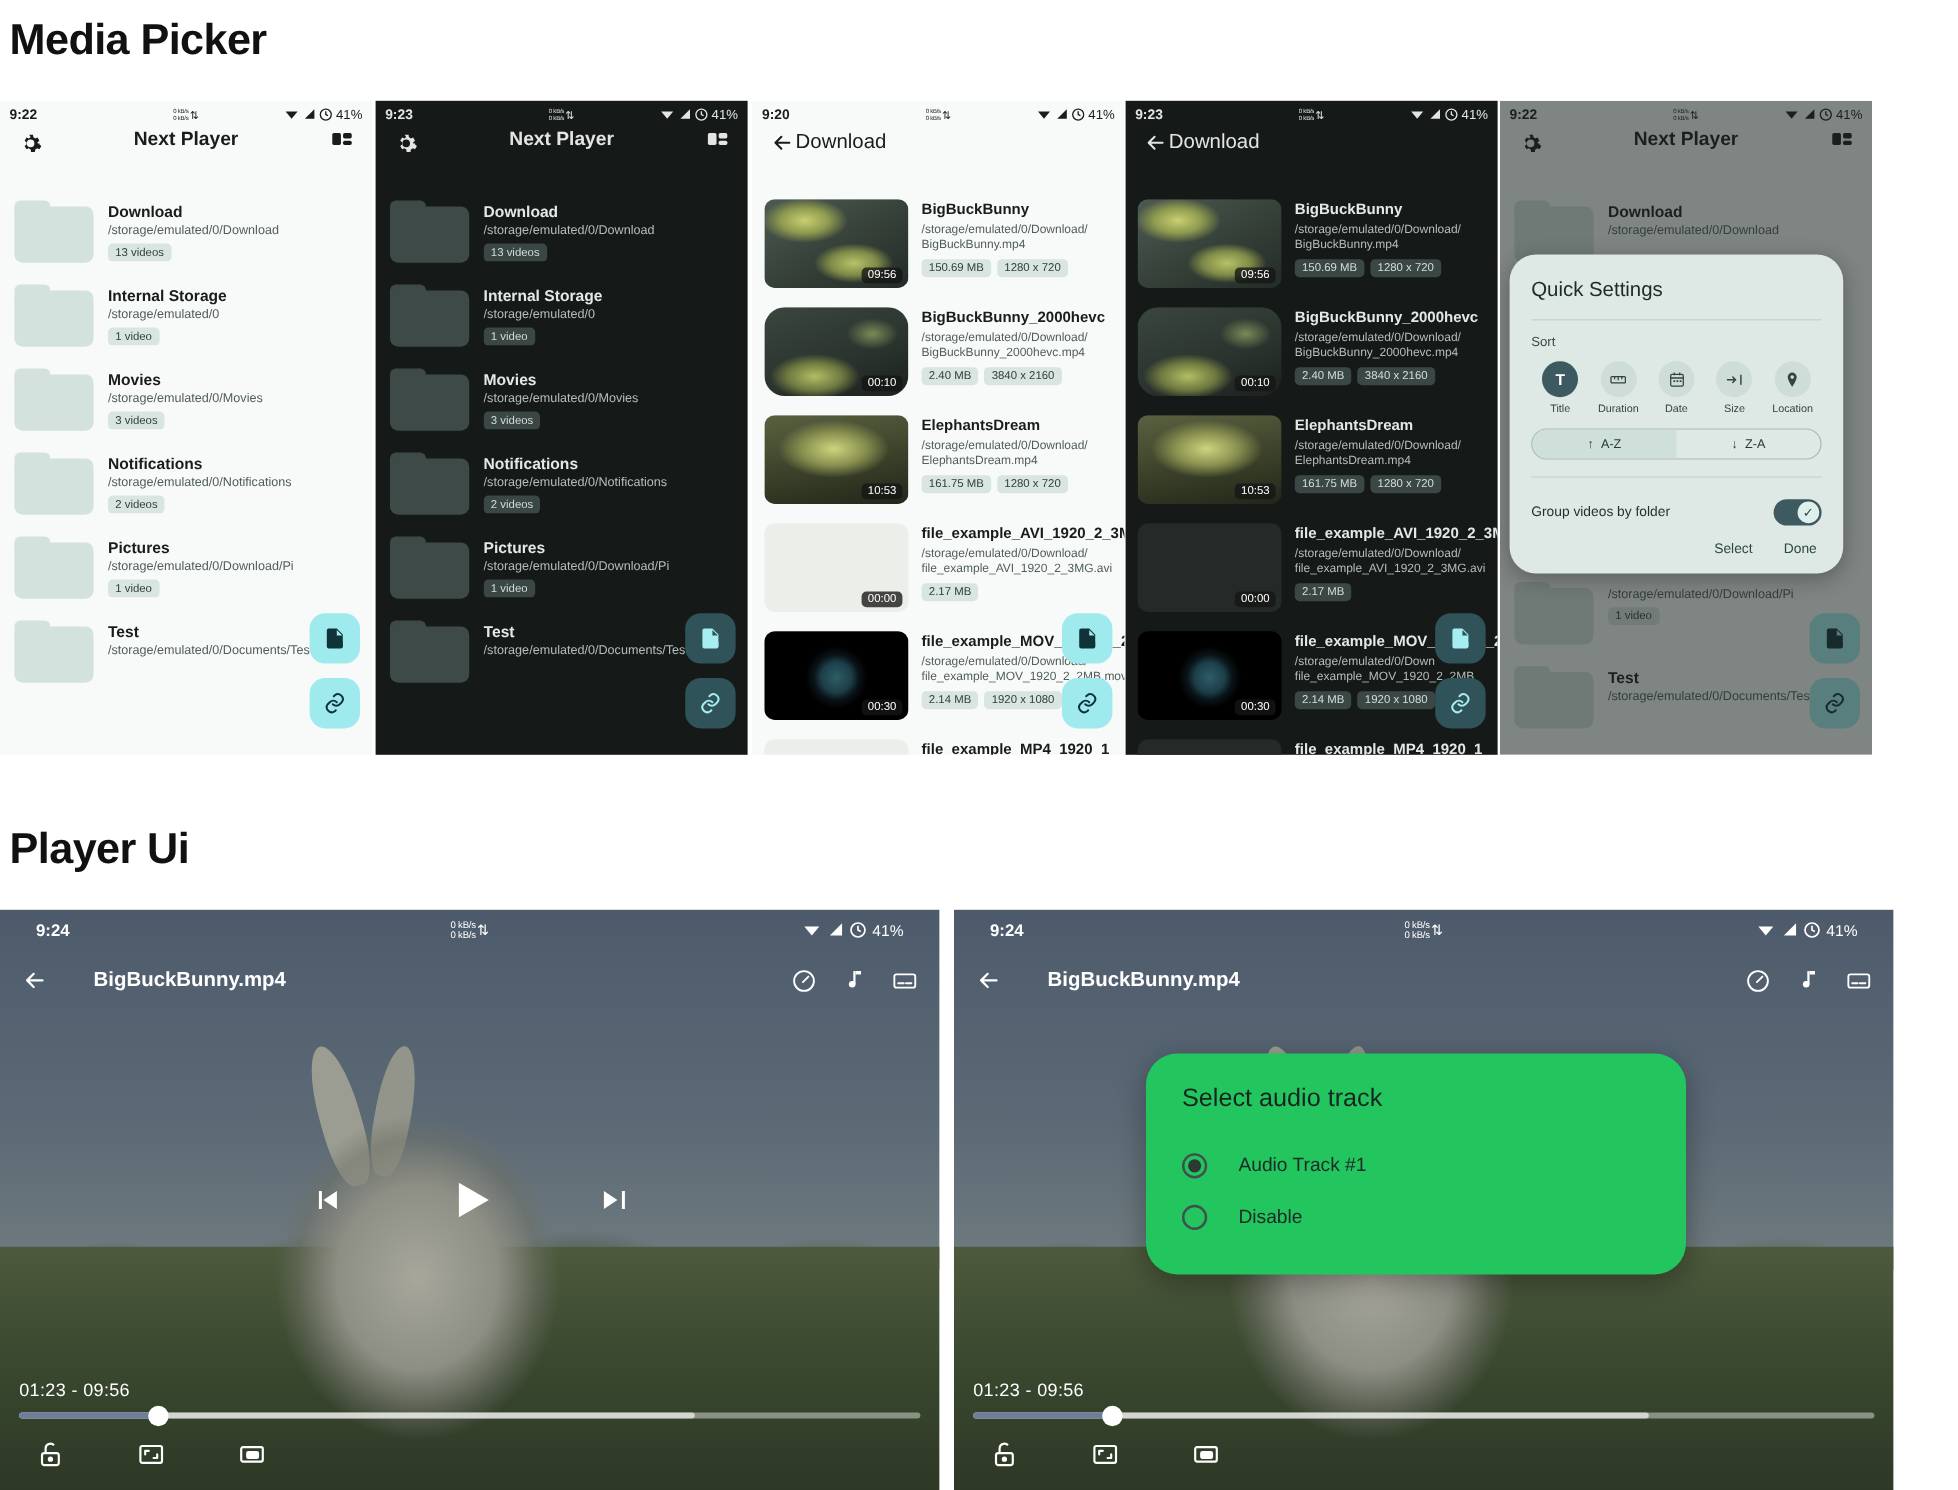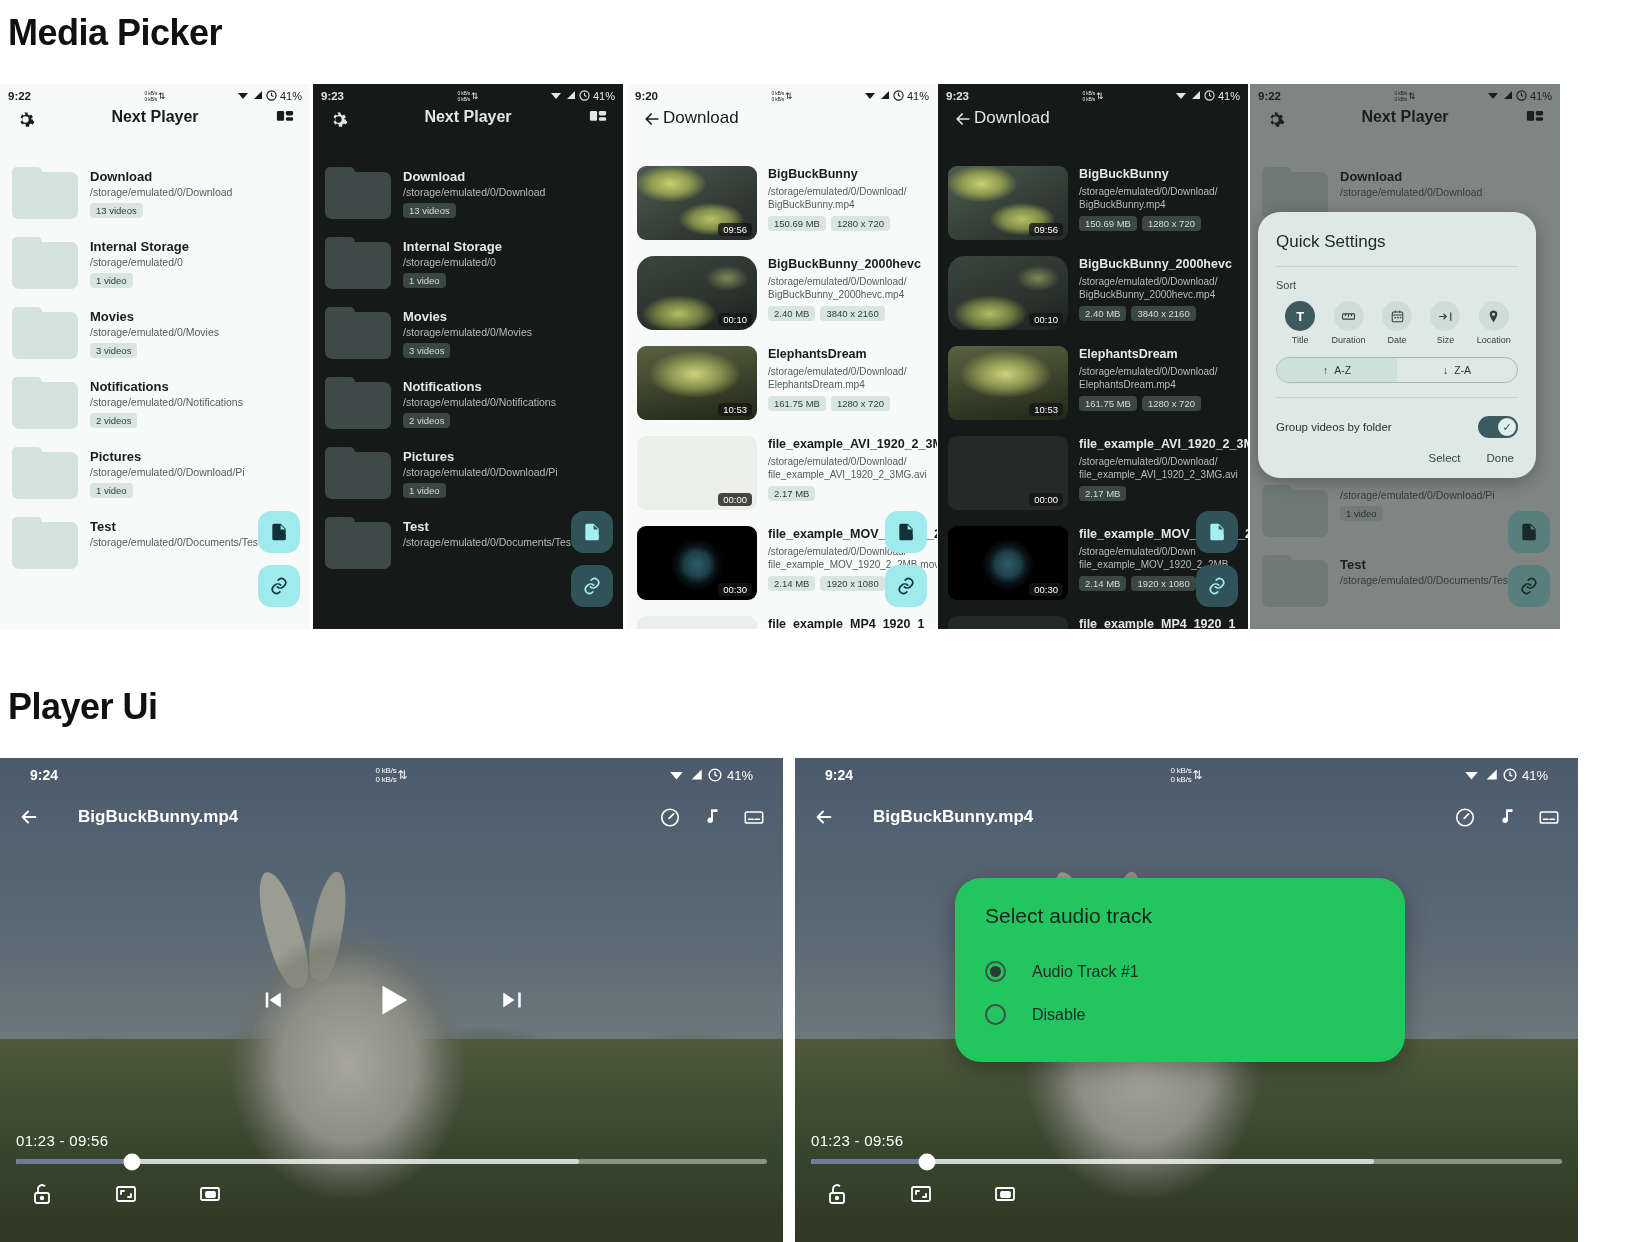--- a/index.html
+++ b/index.html
@@ -226,21 +226,21 @@
   .p-status .sb-net .rates { font-size: 8px; line-height: 9px; }
   .p-toolbar {
     position: relative; height: 50px; display: flex; align-items: center;
     padding: 0 18px; gap: 20px; z-index: 3;
   }
   .p-toolbar .ptitle { font-size: 17px; font-weight: bold; margin-left: 18px; flex: 1; }
   .p-center {
     position: absolute; left: 0; right: 0; top: 50%; transform: translateY(-50%);
     display: flex; align-items: center; justify-content: center; gap: 78px; z-index: 3;
   }
-  .p-bottom { position: absolute; left: 0; right: 0; bottom: 0; z-index: 3; padding: 0 16px 28px; }
+  .p-bottom { position: absolute; left: 0; right: 0; bottom: 0; z-index: 3; padding: 0 16px 10px; }
   .p-time { font-size: 15px; margin-bottom: 10px; letter-spacing: .3px; }
   .p-seek { position: relative; height: 5px; background: rgba(255,255,255,.42); border-radius: 3px; }
   .p-seek .fill { position: absolute; left: 0; top: 0; bottom: 0; width: 15.5%; background: #6e7e9a; border-radius: 3px; }
   .p-seek .buf  { position: absolute; left: 0; top: 0; bottom: 0; width: 75%; background: rgba(255,255,255,.62); border-radius: 3px; }
   .p-seek .knob { position: absolute; left: 15.5%; top: 50%; transform: translate(-50%,-50%);
         width: 17px; height: 17px; border-radius: 50%; background: #fff; }
   .p-controls { display: flex; gap: 56px; padding: 16px 12px 6px; }
 
   .audio-dialog {
     position: absolute; left: 160px; top: 120px; width: 450px;

